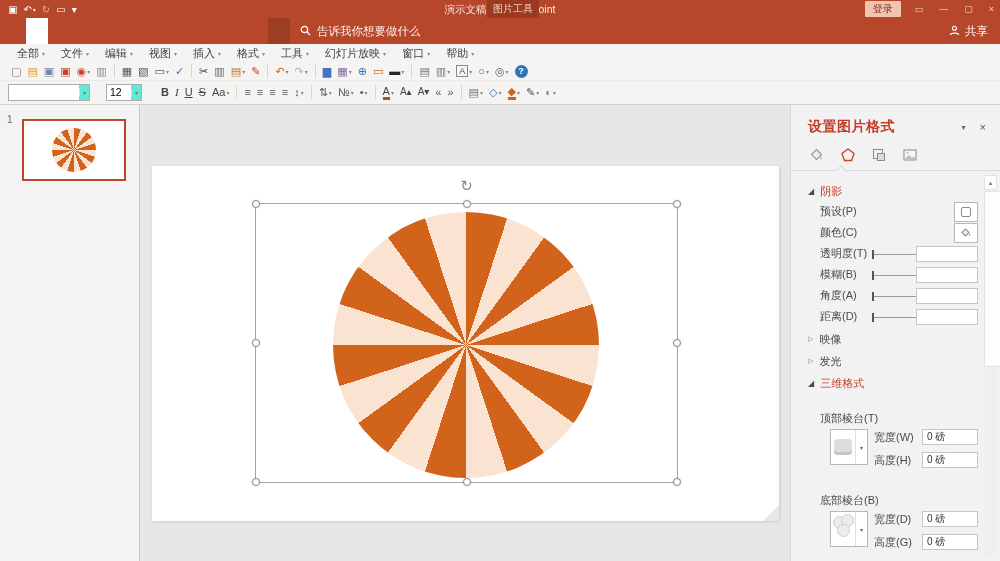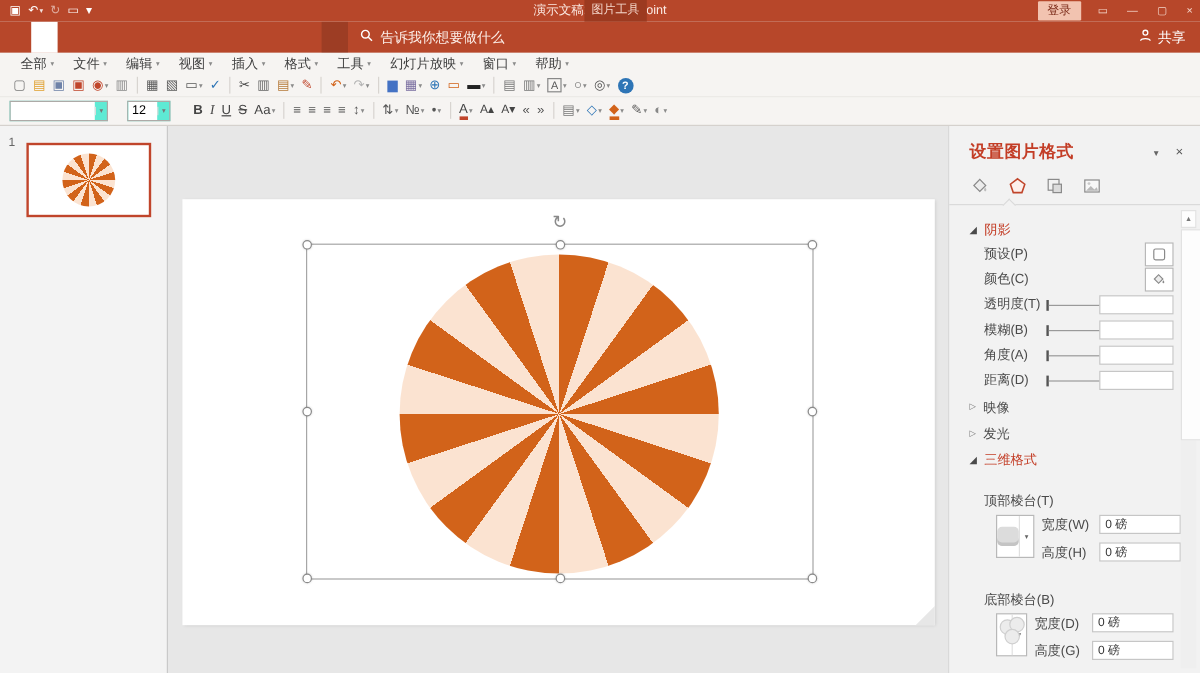--- a/index.html
+++ b/index.html
@@ -103,21 +103,21 @@
   .bevel-preview .bev-sq{width:18px;height:16px;background:#dcdcdc;border-radius:4px;box-shadow:inset 0 -3px 0 #c4c4c4}
   .bevel-preview.circles{position:relative}
   .bevel-preview.circles i{position:absolute;width:13px;height:13px;border-radius:50%;background:#ececec;border:1px solid #cfcfcf}
   .bevel-preview.circles i:nth-child(1){left:2px;top:4px}
   .bevel-preview.circles i:nth-child(2){left:10px;top:2px}
   .bevel-preview.circles i:nth-child(3){left:6px;top:12px}
   .bev-drop{width:12px;height:100%;border-left:1px solid #e0e0e0;font-size:6px;color:#666;display:flex;align-items:center;justify-content:center}
   .bevel-fields{margin-left:6px;flex:1}
   .bf-row{display:flex;align-items:center;height:16px;margin-bottom:7px}
   .bf-label{color:#4a4a4a;width:48px;white-space:nowrap}
-  .bf-row .p-input{width:68px;margin-left:auto}
+  .bf-row .p-input{width:56px;margin-left:auto}
   .p-scroll{position:absolute;top:70px;right:3px;bottom:4px;width:13px;background:#efefef}
   .p-scroll .up{height:15px;background:#fdfdfd;border:1px solid #e2e2e2;display:flex;align-items:center;justify-content:center;font-size:6px;color:#777}
   .p-scroll .thumb{position:absolute;top:16px;left:0;right:0;height:176px;background:#fdfdfd;border:1px solid #e2e2e2}
 </style>
 </head>
 <body>
 
 <div class="titlebar">
   <div class="qat">
 

